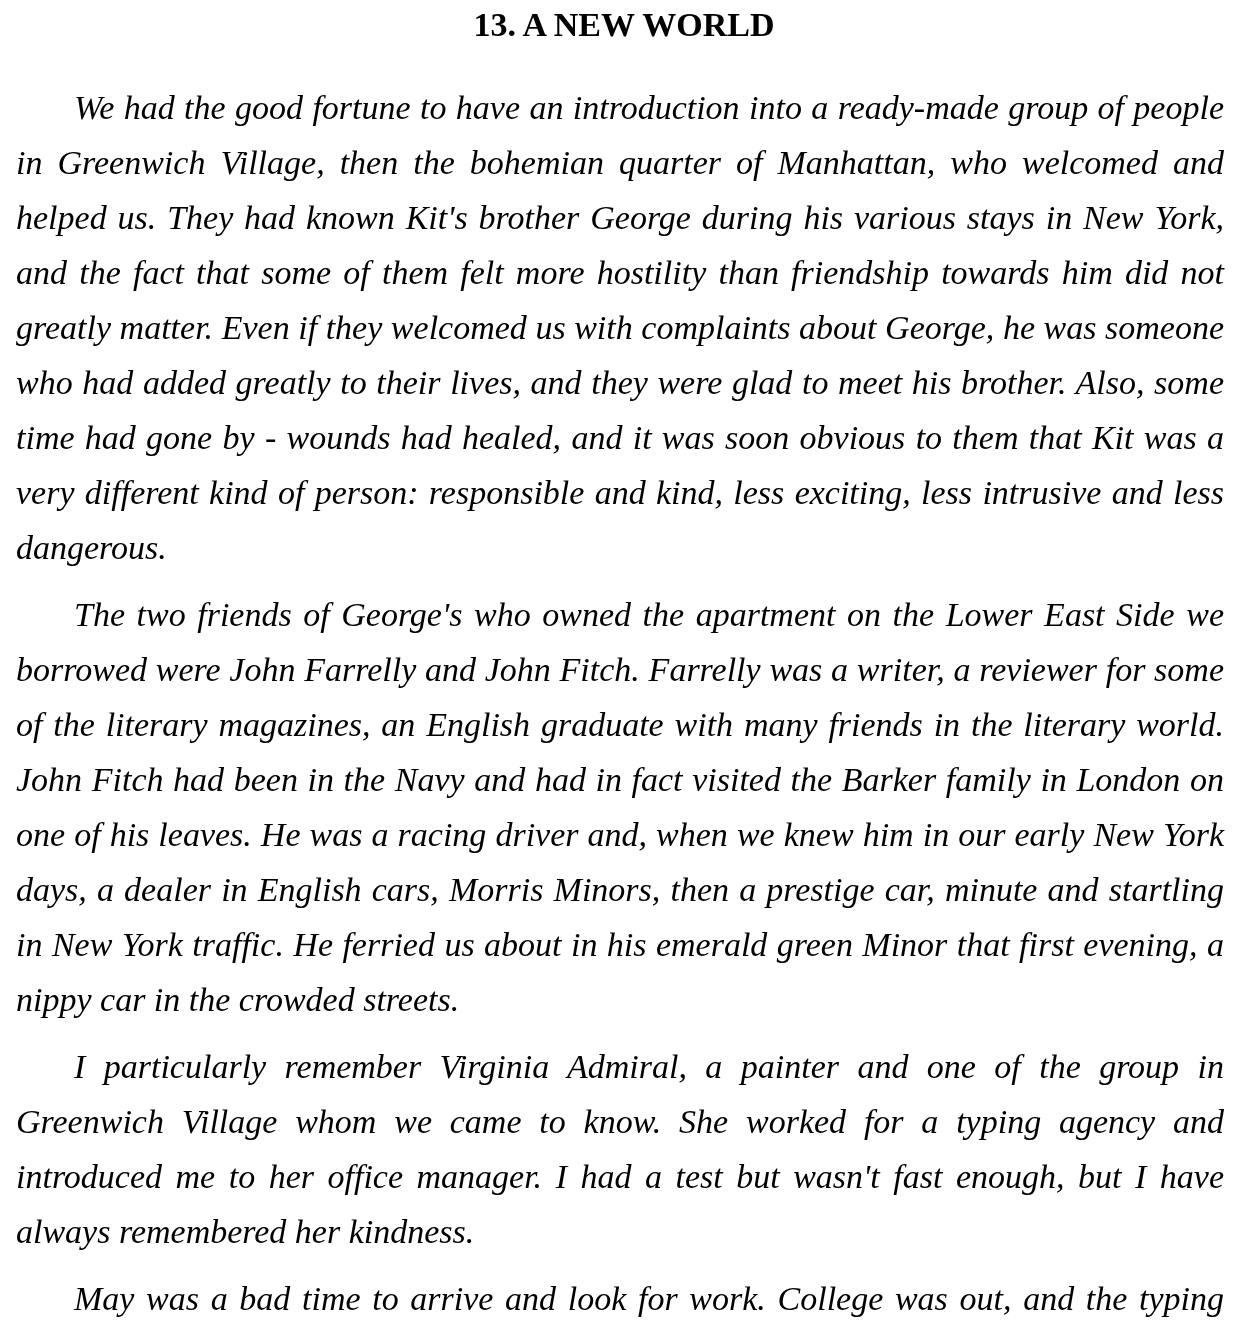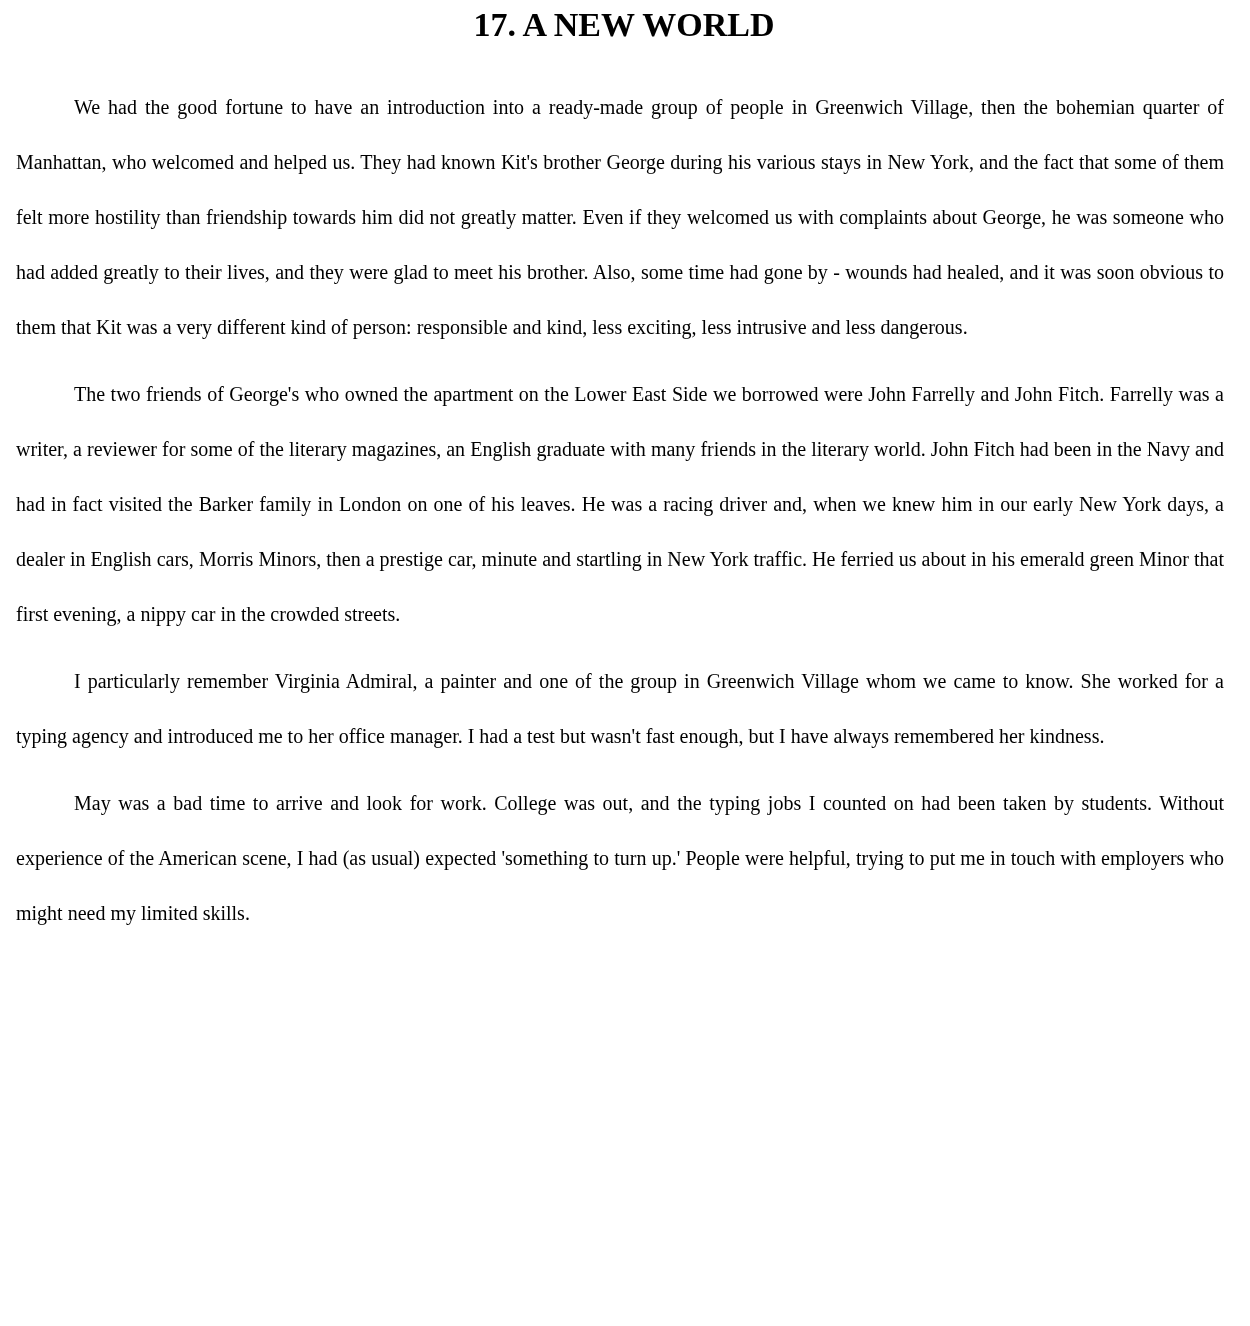--- a/index.html
+++ b/index.html
@@ -20,32 +20,33 @@
   .chapter-title {
     margin: 0 0 34px 0;
     font-size: 34px;
     line-height: 1.2;
     font-weight: bold;
     text-align: center;
     letter-spacing: 0px;
   }
   .para {
     margin: 0 8px 12px 0;
-    font-size: 20px;
+    font-size: 34px;
     line-height: 55px;
     text-align: justify;
     text-indent: 58px;
     word-spacing: normal;
+    font-style: italic;
   }
 </style>
 </head>
 <body>
 
 <div class="page">
-  <h1 class="chapter-title">17. A NEW WORLD</h1>
+  <h1 class="chapter-title">13. A NEW WORLD</h1>
 
   <p class="para">We had the good fortune to have an introduction into a ready-made group of people in Greenwich Village, then the bohemian quarter of Manhattan, who welcomed and helped us. They had known Kit's brother George during his various stays in New York, and the fact that some of them felt more hostility than friendship towards him did not greatly matter. Even if they welcomed us with complaints about George, he was someone who had added greatly to their lives, and they were glad to meet his brother. Also, some time had gone by - wounds had healed, and it was soon obvious to them that Kit was a very different kind of person: responsible and kind, less exciting, less intrusive and less dangerous.</p>
 
   <p class="para">The two friends of George's who owned the apartment on the Lower East Side we borrowed were John Farrelly and John Fitch. Farrelly was a writer, a reviewer for some of the literary magazines, an English graduate with many friends in the literary world. John Fitch had been in the Navy and had in fact visited the Barker family in London on one of his leaves. He was a racing driver and, when we knew him in our early New York days, a dealer in English cars, Morris Minors, then a prestige car, minute and startling in New York traffic. He ferried us about in his emerald green Minor that first evening, a nippy car in the crowded streets.</p>
 
   <p class="para">I particularly remember Virginia Admiral, a painter and one of the group in Greenwich Village whom we came to know. She worked for a typing agency and introduced me to her office manager. I had a test but wasn't fast enough, but I have always remembered her kindness.</p>
 
   <p class="para">May was a bad time to arrive and look for work. College was out, and the typing jobs I counted on had been taken by students. Without experience of the American scene, I had (as usual) expected 'something to turn up.' People were helpful, trying to put me in touch with employers who might need my limited skills.</p>
 </div>
 

